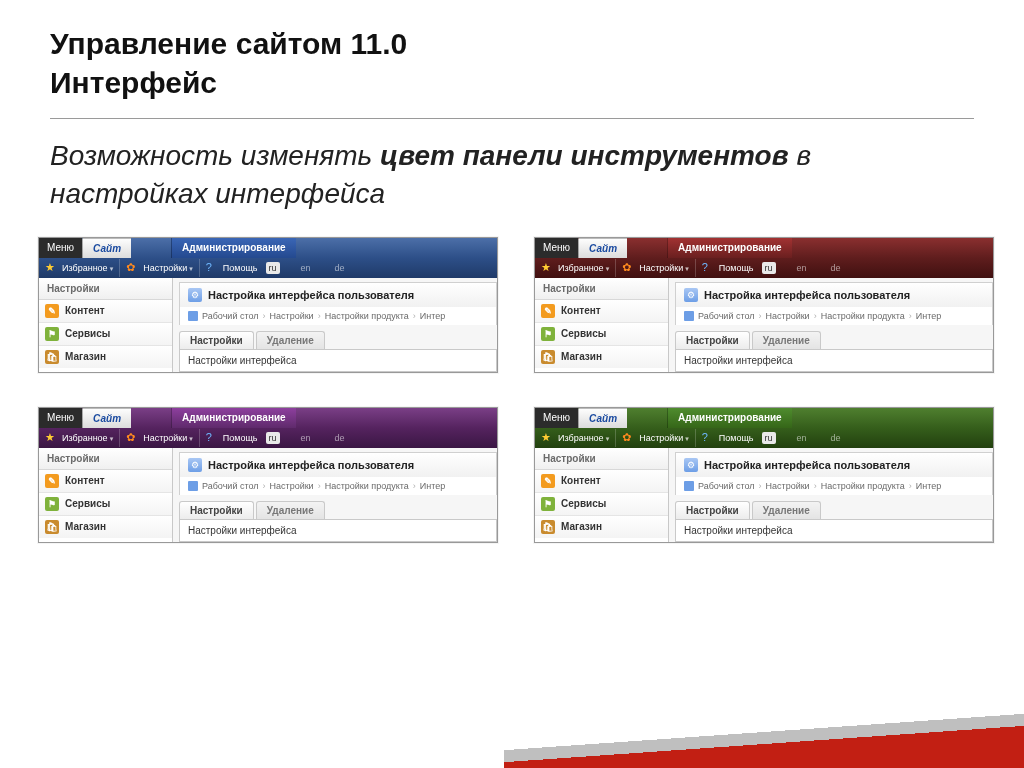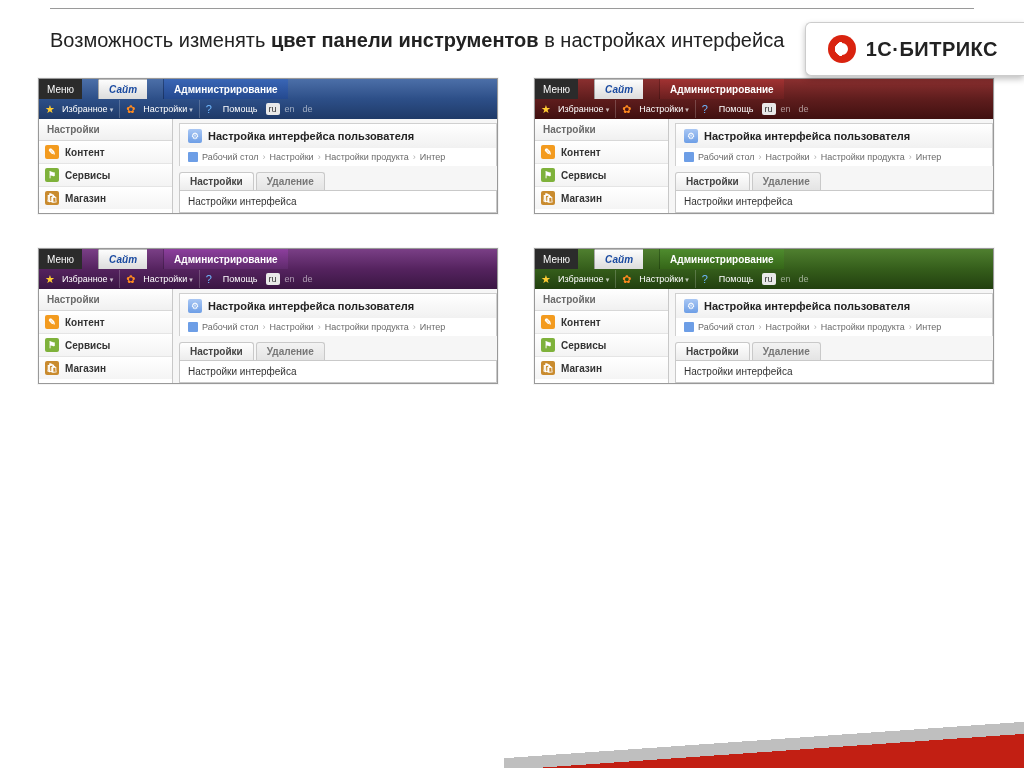--- a/index.html
+++ b/index.html
@@ -10,36 +10,36 @@
   .header { display:flex; align-items:flex-start; padding:24px 30px 8px 50px; }
   .title-block { flex:1; }
   .title-block h1 { font-size:30px; font-weight:bold; color:#111; line-height:1.3; }
   .title-underline { border-bottom:1px solid #9a9a9a; margin:8px 50px 0 50px; }
 
   .logo-badge { position:absolute; right:0; top:14px; background:#fff; border:1px solid #ccc; border-right:none; border-radius:6px 0 0 6px; padding:12px 26px 12px 22px; box-shadow:0 3px 6px rgba(0,0,0,0.25); display:flex; align-items:center; gap:10px; }
   .logo-mark { width:28px; height:28px; border-radius:50%; background:radial-gradient(circle at 50% 50%, #fff 0 35%, #d9230f 36% 100%); position:relative; display:flex; align-items:center; justify-content:center; }
   .logo-mark::after { content:""; width:12px; height:12px; border:3px solid #d9230f; border-radius:50%; border-top-color:transparent; border-left-color:transparent; transform:rotate(-45deg); }
   .logo-text { font-size:20px; font-weight:bold; letter-spacing:0.5px; color:#222; }
 
-  .desc { padding:18px 50px 10px 50px; font-size:20px; color:#222; line-height:1.35; }
+  .desc { padding:18px 50px 10px 50px; font-size:28px; color:#222; line-height:1.35;font-style:italic; }
   .desc b { font-weight:bold; }
 
   .grid { display:grid; grid-template-columns:1fr 1fr; gap:34px 36px; padding:14px 30px 0 38px; }
 
   
   .panel { width:460px; border:1px solid #999; font-size:10px; color:#222; box-shadow:0 0 0 1px rgba(0,0,0,0.04); }
-  .topbar { height:20px; display:flex; align-items:stretch;gap:16px; }
+  .topbar { height:20px; display:flex; align-items:stretch; }
   .topbar .menu-btn { background:#2b2b2b; color:#fff; padding:0 8px; display:flex; align-items:center; font-size:10px; }
   .topbar .tab { padding:0 10px; display:flex; align-items:center; font-size:10px; border-left:1px solid rgba(0,0,0,0.3); }
   .tab-site { background:linear-gradient(#fdfdfd,#dcdcdc); color:#1a4aa0; font-weight:bold; border-top:1px solid #bbb;font-style:italic; }
-  .tab-admin { color:#fff; font-weight:bold; flex:0 0 auto; }
+  .tab-admin { color:#fff; font-weight:bold; flex:0 0 auto;margin-left:40px; }
   .topbar .spacer { flex:1; }
   .toolbar { height:20px; display:flex; align-items:center; gap:6px; padding:0 6px; color:#fff; font-size:9px; }
   .toolbar .sep { width:1px; height:18px; background:rgba(255,255,255,0.2); }
-  .toolbar .lang-group { display:flex; gap:2px; align-items:center; margin-left:2px;}
+  .toolbar .lang-group { display:flex; gap:18px; align-items:center; margin-left:2px;}
   .lang { padding:1px 3px; color:rgba(255,255,255,0.55); border-radius:2px; font-size:9px;}
   .lang.active { background:#e9e9e9; color:#333; }
   .ico { width:11px; height:11px; display:inline-block; border-radius:2px; }
   .ico-star { color:#ffcc33; font-size:11px; line-height:11px; }
   .ico-gear { color:#ff8a1f; font-size:11px; line-height:11px; }
   .ico-help { color:#6fb8ff; font-size:11px; line-height:11px; }
   .tri { font-size:7px; color:rgba(255,255,255,0.7); margin-left:2px;}
 
   .body { display:flex; background:#f8f8f8; }
   .side { width:134px; border-right:1px solid #c8c8c8; background:#fff;}
@@ -78,23 +78,27 @@
   .theme-green  .toolbar   { background:linear-gradient(#355e1b,#22400f); }
 
   .footer-wedge { position:absolute; right:0; bottom:0; width:520px; height:64px; pointer-events:none; }
   .footer-wedge .grey { position:absolute; inset:0; background:linear-gradient(176deg, transparent 0 46%, #bfbfbf 46% 100%); }
   .footer-wedge .red  { position:absolute; inset:0; background:linear-gradient(176deg, transparent 0 58%, #c21f13 58% 100%); }
 </style>
 </head>
 <body>
 <div class="slide">
 
-  <div class="logo-badge">
-    <span class="logo-mark"></span>
-    <span class="logo-text">1С·БИТРИКС</span>
+  <div class="header">
+    <div class="title-block">
+      <h1>
+        <span>Управление сайтом 11.0</span><br>
+        <span>Интерфейс</span>
+      </h1>
+    </div>
   </div>
   <div class="title-underline"></div>
 
   <div class="desc">
     <span>Возможность изменять </span><b>цвет панели инструментов</b><span> в настройках интерфейса</span>
   </div>
 
   <div class="grid" id="grid">
   <div class="panel theme-blue">
     <div class="topbar">

